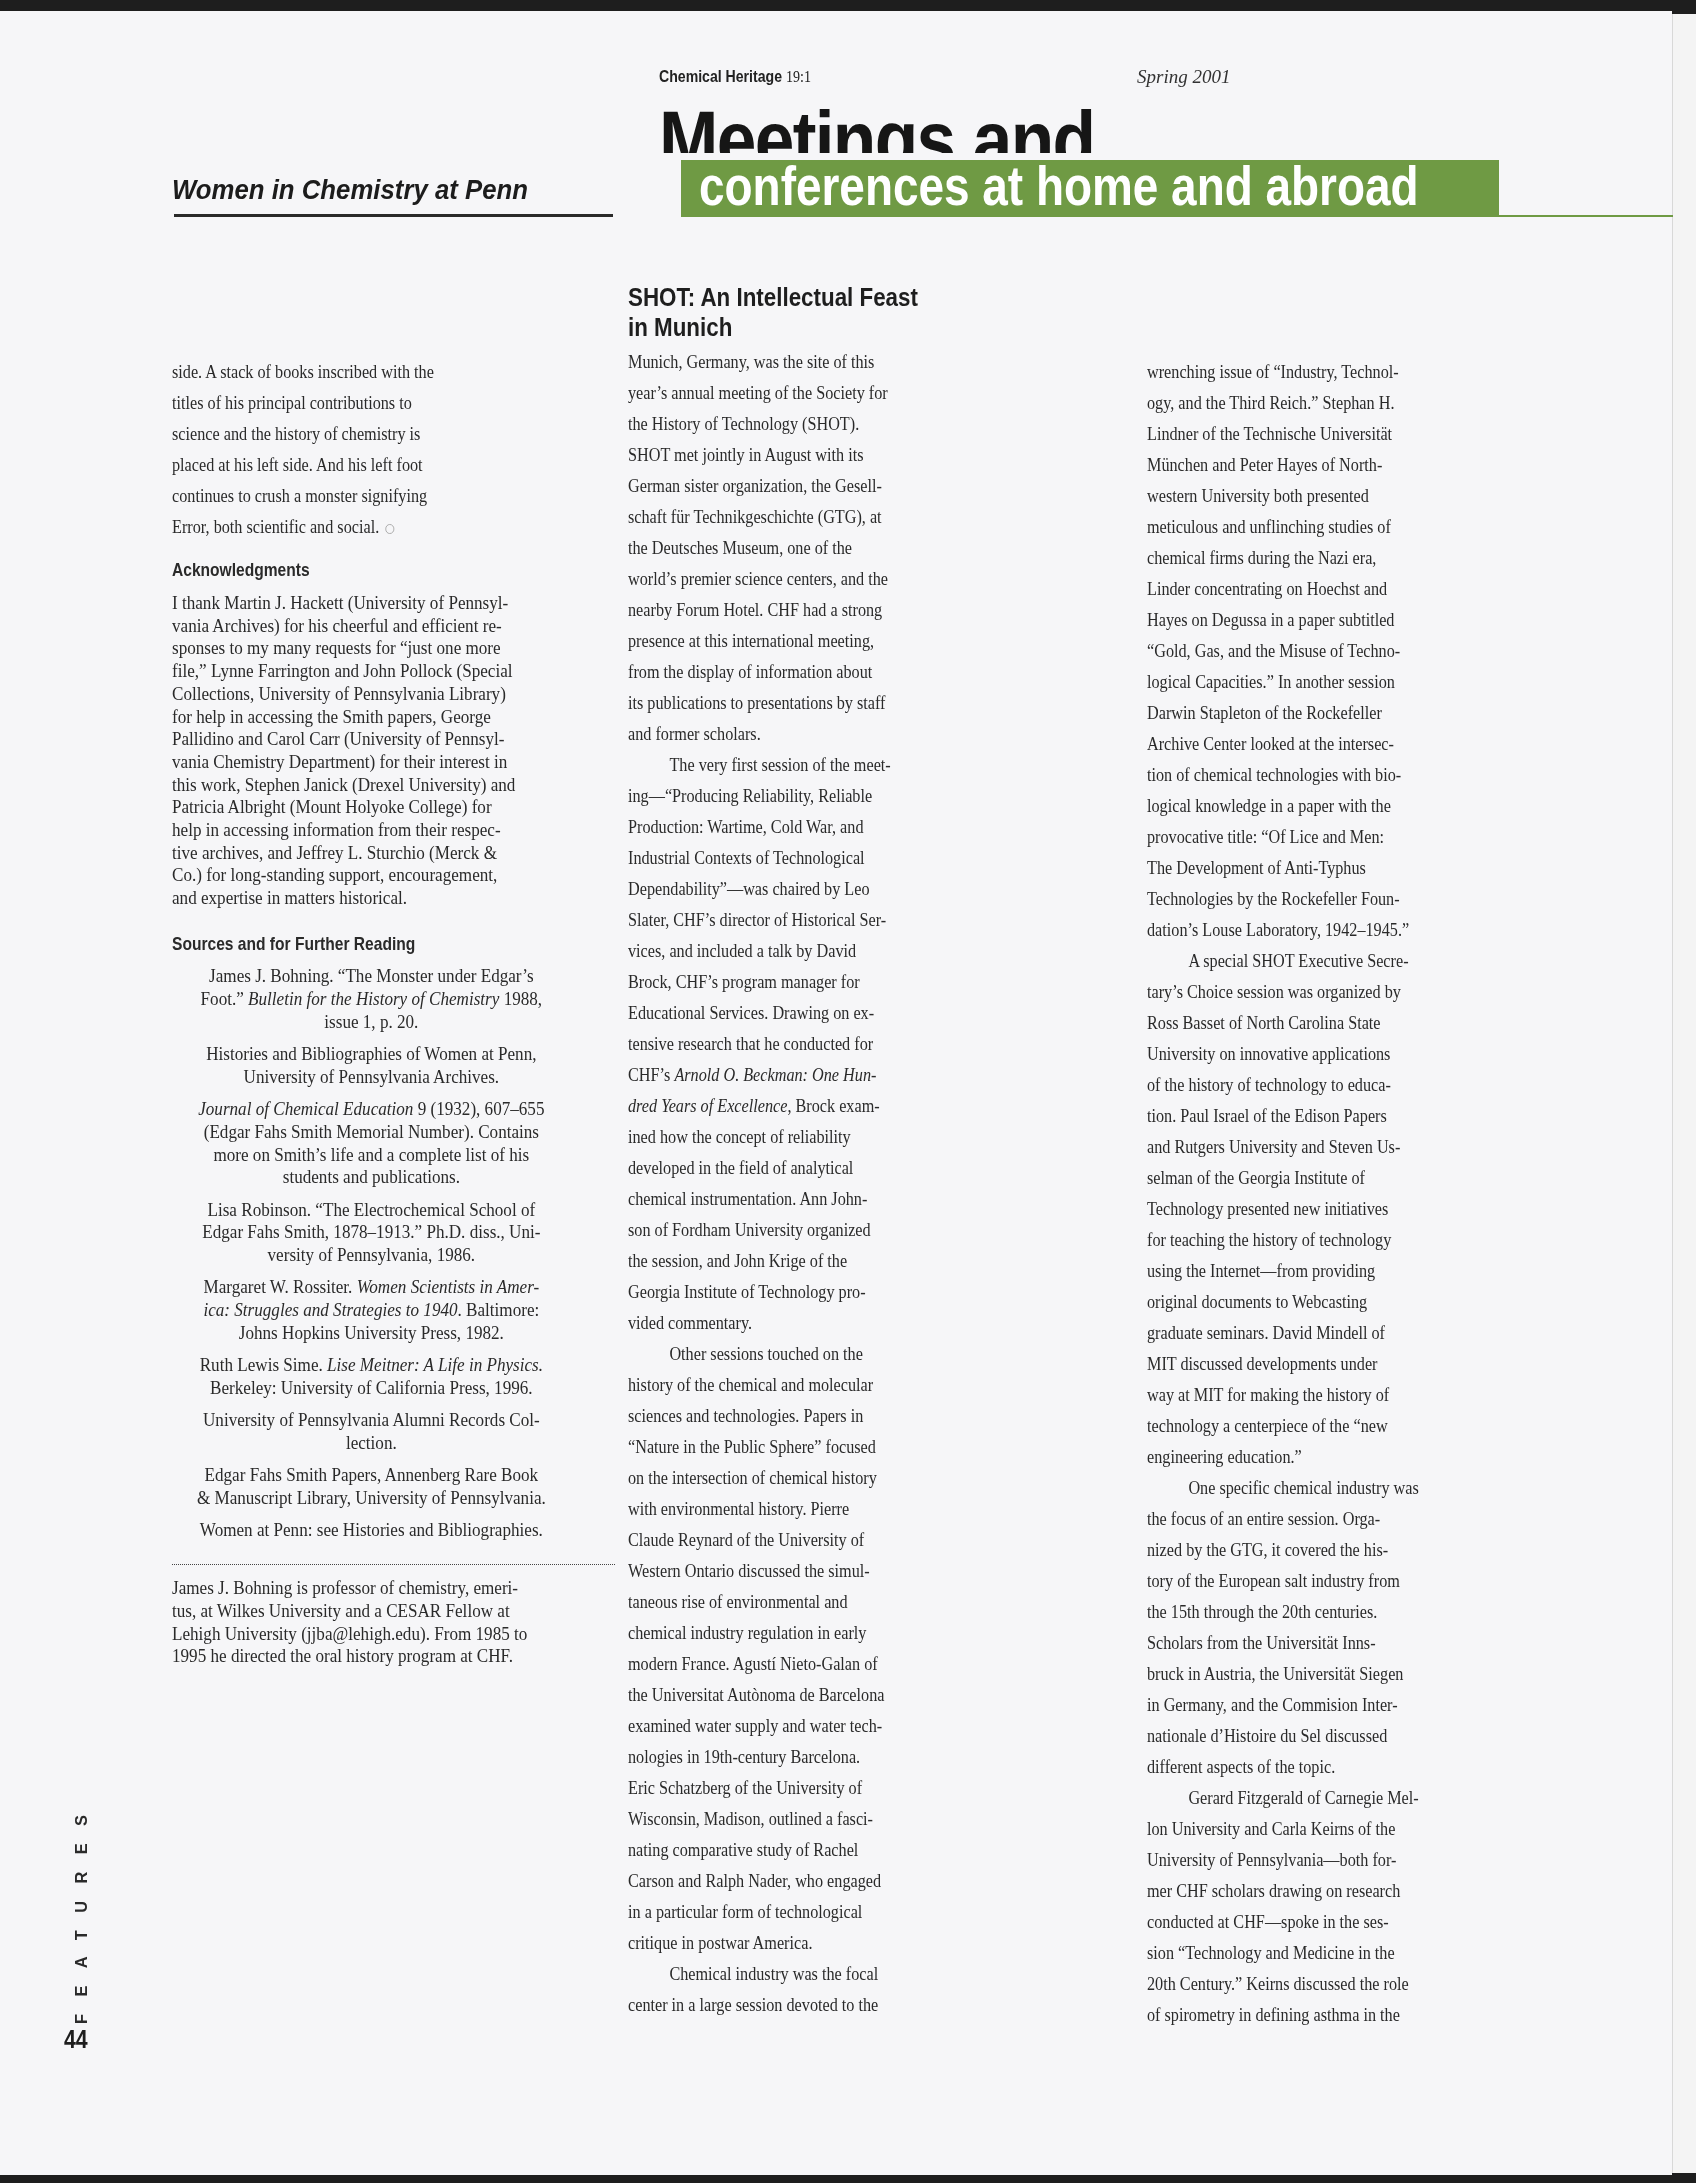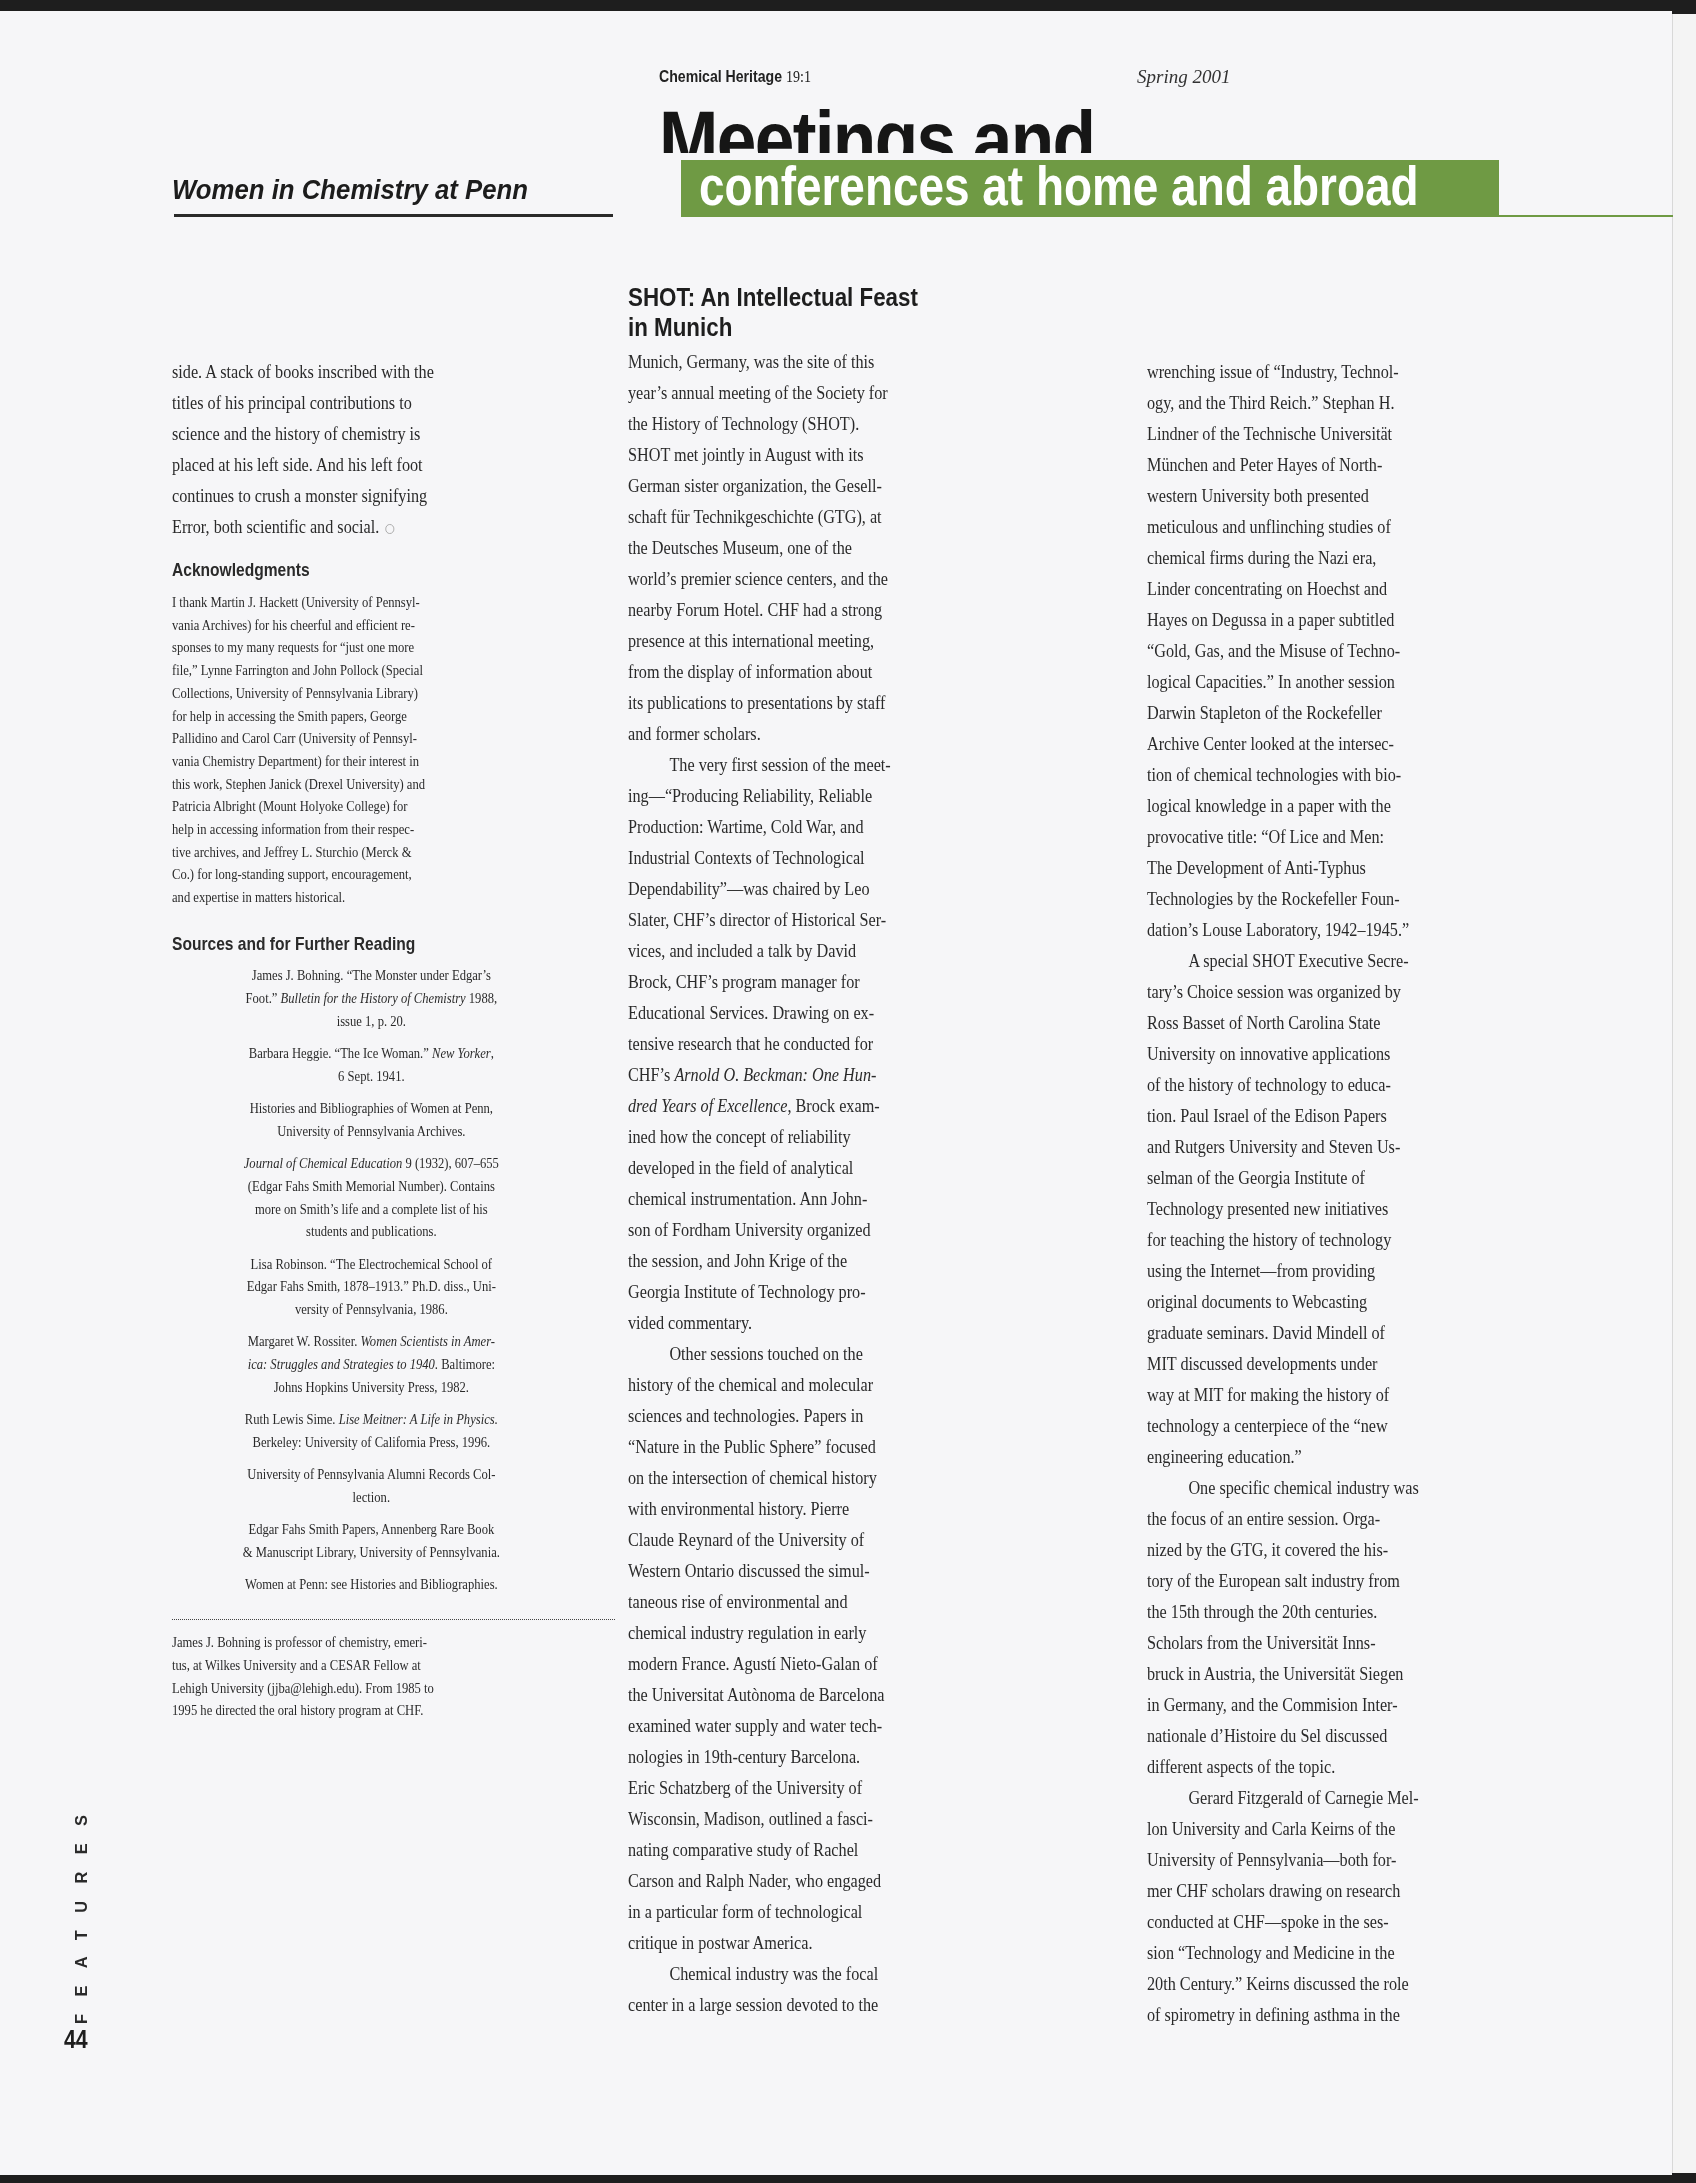--- a/index.html
+++ b/index.html
@@ -69,21 +69,21 @@
     }
     
     .col { position: absolute; }
     .col-left { left: 172px; top: 357px; width: 443px; }
     .col-mid { left: 628px; top: 282px; width: 458px; }
     .col-right { left: 1147px; top: 357px; width: 458px; }
     .line { white-space: nowrap; display: block; }
     .body-text { font-size: 18px; line-height: 31px; }
     .body-text .line { transform: scaleX(0.9); transform-origin: left; }
     .indent { padding-left: 46px; }
-    .small-text { font-size: 14px; line-height: 22.7px; }
+    .small-text { font-size: 19px; line-height: 22.7px; }
     .small-text .line { transform: scaleX(0.9); transform-origin: left; }
     .sub-head {
       font-family: "Liberation Sans", "DejaVu Sans", sans-serif;
       font-size: 19px; font-weight: bold; color: #2a2a2a;
       transform: scaleX(0.82); transform-origin: left; white-space: nowrap;
       margin: 16.4px 0 10.6px 0;
     }
     .ref { margin-bottom: 9.6px; text-align: center; }
     .article-head {
       font-family: "Liberation Sans", "DejaVu Sans", sans-serif;
@@ -163,24 +163,20 @@
       <span class="line">tive archives, and Jeffrey L. Sturchio (Merck &amp;</span>
       <span class="line">Co.) for long-standing support, encouragement,</span>
       <span class="line">and expertise in matters historical.</span>
     </div>
   <div class="sub-head" style="margin-top:23px">Sources and for Further Reading</div>
   <div class="small-text" id="refs">
       <div class="ref">
         <span class="line">James J. Bohning. “The Monster under Edgar’s</span>
         <span class="line">Foot.” <em>Bulletin for the History of Chemistry</em> 1988,</span>
         <span class="line">issue 1, p. 20.</span>
-      </div>
-      <div class="ref">
-        <span class="line">Barbara Heggie. “The Ice Woman.” <em>New Yorker</em>,</span>
-        <span class="line">6 Sept. 1941.</span>
       </div>
       <div class="ref">
         <span class="line">Histories and Bibliographies of Women at Penn,</span>
         <span class="line">University of Pennsylvania Archives.</span>
       </div>
       <div class="ref">
         <span class="line"><em>Journal of Chemical Education</em> 9 (1932), 607–655</span>
         <span class="line">(Edgar Fahs Smith Memorial Number). Contains</span>
         <span class="line">more on Smith’s life and a complete list of his</span>
         <span class="line">students and publications.</span>

